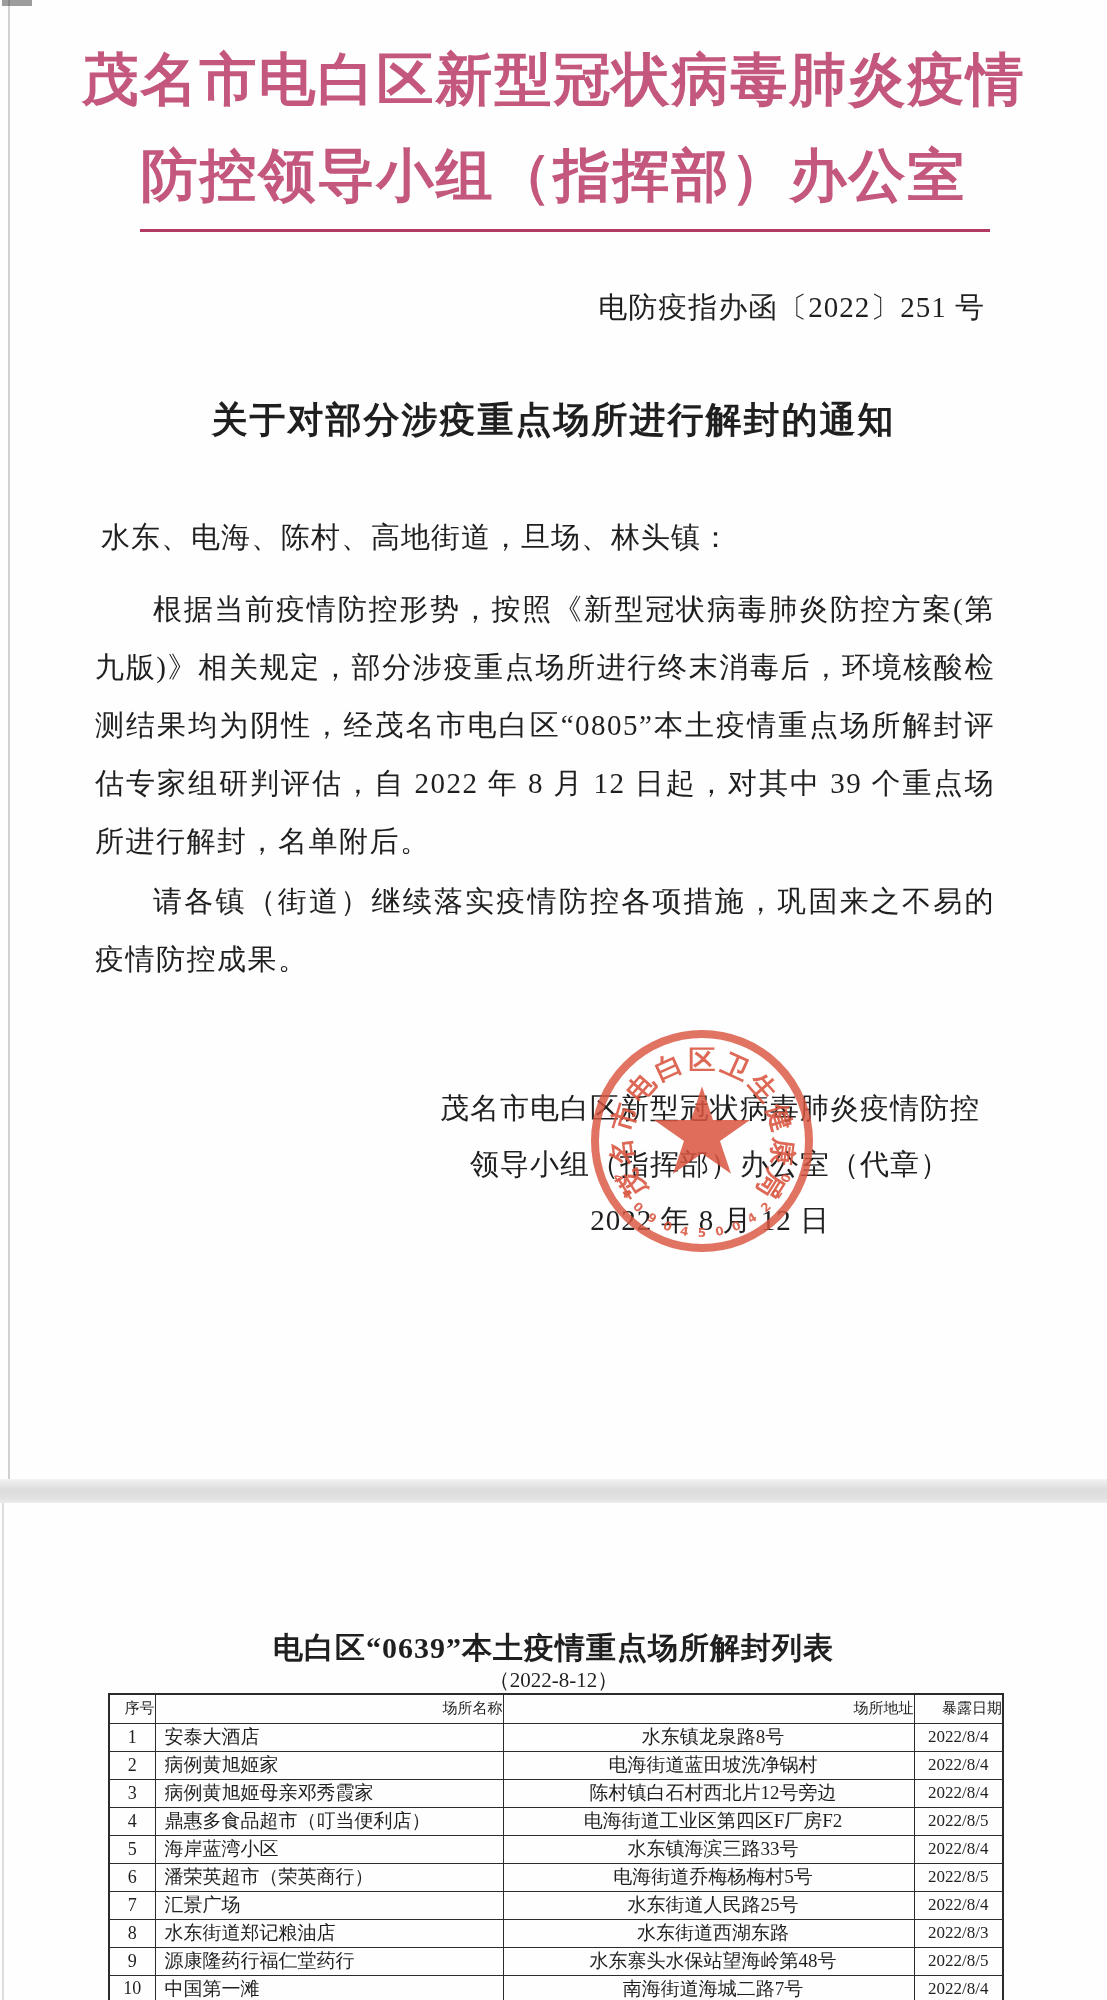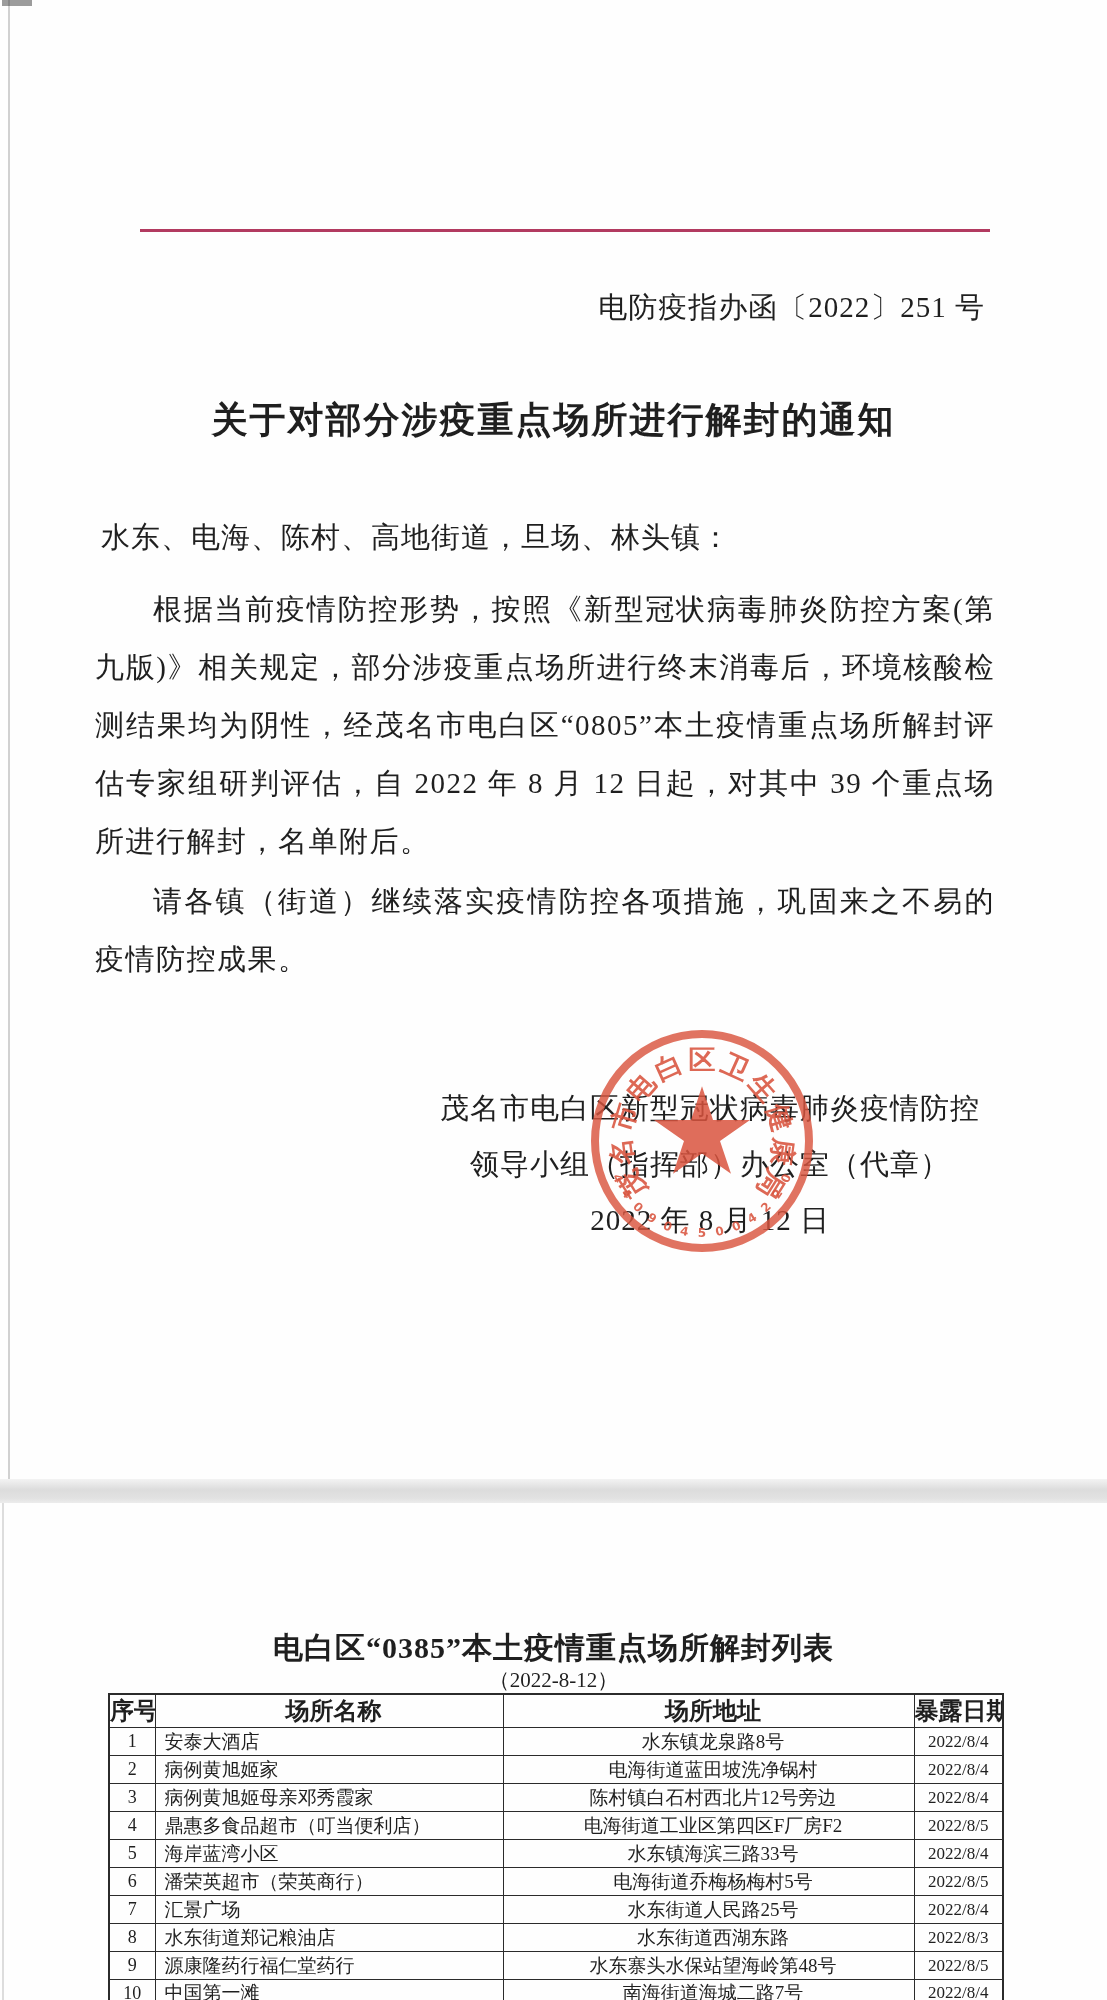--- a/index.html
+++ b/index.html
@@ -151,38 +151,42 @@
     table-layout:fixed;
     font-size:19px;
   }
   .release-table th,.release-table td{
     border:1px solid var(--border-dark);
     overflow:hidden;white-space:nowrap;
   }
   .release-table{border:2px solid var(--border-dark);}
   .release-table th{
     height:29px;
-    font-size:24px;font-weight:bold;
-    text-align:center;
+    font-size:15px;font-weight:normal;
+    text-align:right;
   }
   .release-table td{height:28px;}
   .col-idx{width:46px;text-align:center;font-size:18px;}
   .col-name{width:348px;text-align:left;padding-left:9px;}
   .col-addr{width:411px;text-align:center;padding-left:9px;}
   .col-date{width:89px;text-align:center;font-size:17px;}
 </style>
 </head>
 <body>
 
 <div class="screen">
 
   <div class="page1"></div>
   <div class="page1-edge"></div>
   <div class="scan-artifact"></div>
 
+  <div class="header-title">
+    <div>茂名市电白区新型冠状病毒肺炎疫情</div>
+    <div>防控领导小组（指挥部）办公室</div>
+  </div>
 
   <div class="red-rule"></div>
 
   <div class="doc-number">电防疫指办函〔2022〕251 号</div>
 
   <div class="notice-title">关于对部分涉疫重点场所进行解封的通知</div>
 
   <div class="addressee">水东、电海、陈村、高地街道，旦场、林头镇：</div>
 
   <div class="para para-1">根据当前疫情防控形势，按照《新型冠状病毒肺炎防控方案(第九版)》相关规定，部分涉疫重点场所进行终末消毒后，环境核酸检测结果均为阴性，经茂名市电白区“0805”本土疫情重点场所解封评估专家组研判评估，自 2022 年 8 月 12 日起，对其中 39 个重点场所进行解封，名单附后。</div>
@@ -226,21 +230,21 @@
         <span class="seal-digit" style="transform: rotate(-55deg) translateY(92px);">2</span>
         <span class="seal-digit" style="transform: rotate(-66deg) translateY(92px);">0</span>
       </div>
   </div>
 
   <div class="page-divider"></div>
 
   <div class="page2"></div>
   <div class="page2-edge"></div>
 
-  <div class="table-title">电白区“0385”本土疫情重点场所解封列表</div>
+  <div class="table-title">电白区“0639”本土疫情重点场所解封列表</div>
   <div class="table-subtitle">（2022-8-12）</div>
 
   <table class="release-table">
     <thead>
       <tr id="table-head-row">
           <th class="col-idx">序号</th>
           <th class="col-name">场所名称</th>
           <th class="col-addr">场所地址</th>
           <th class="col-date">暴露日期</th>
         </tr>

